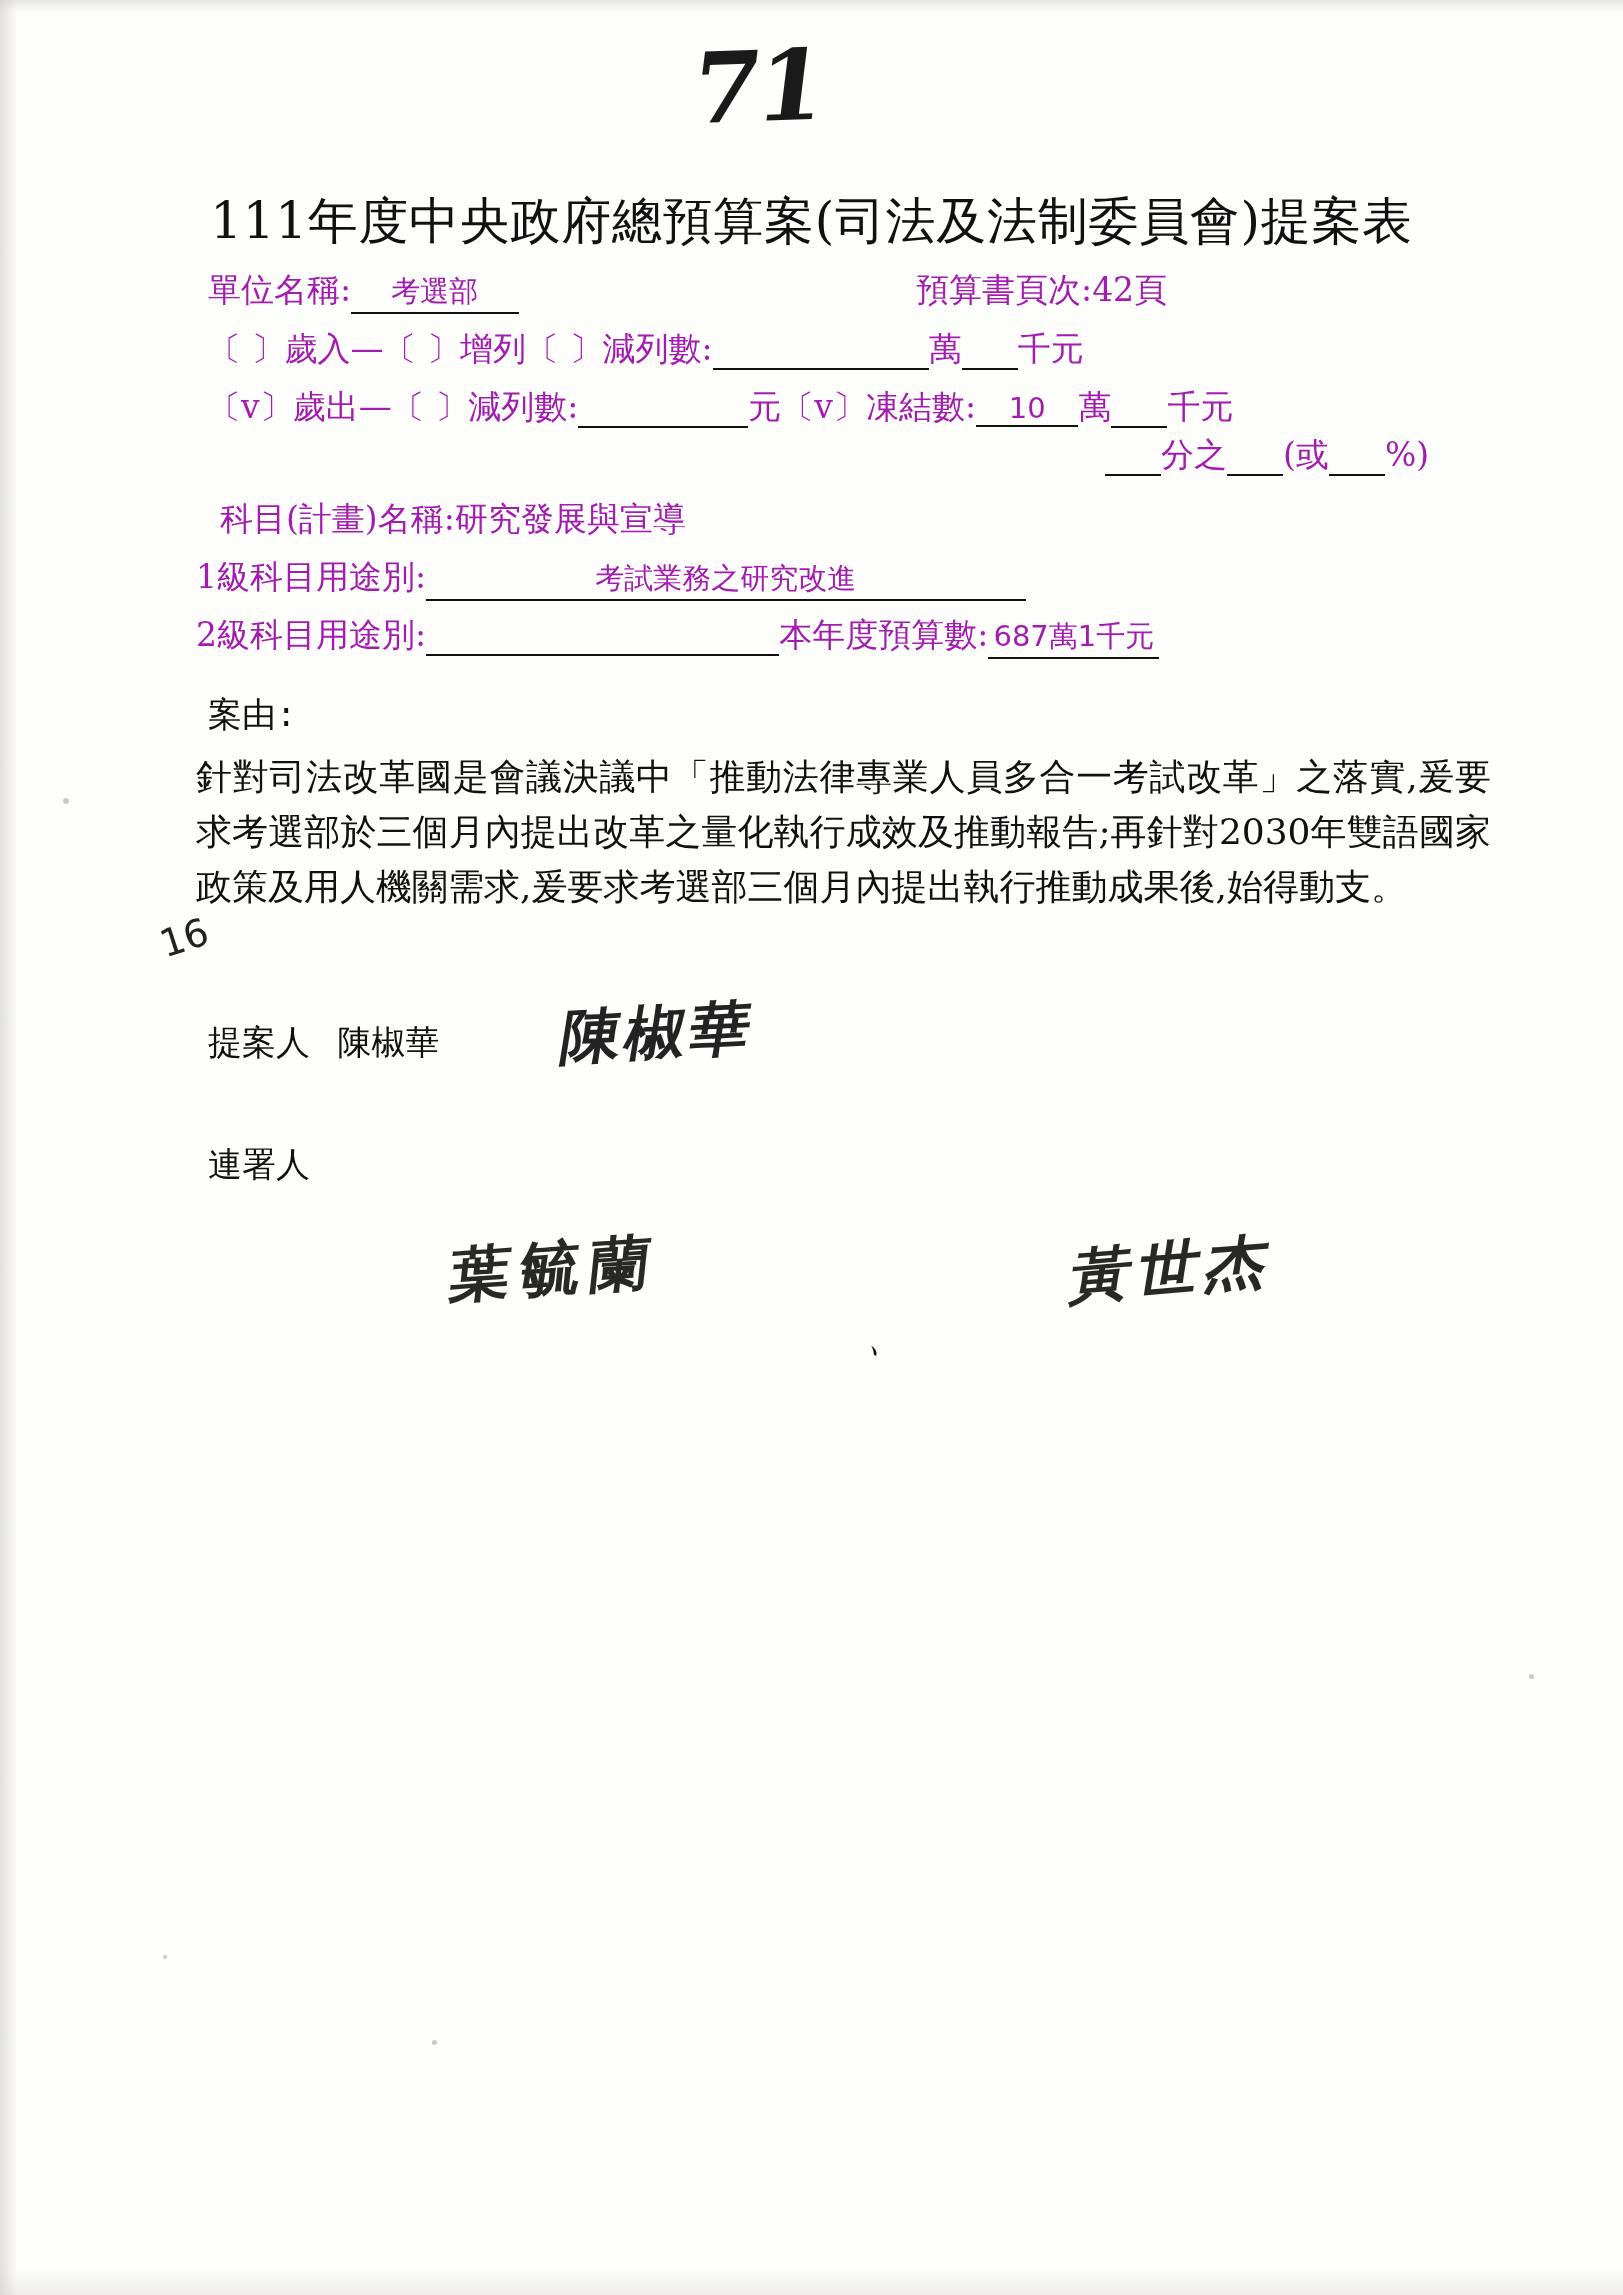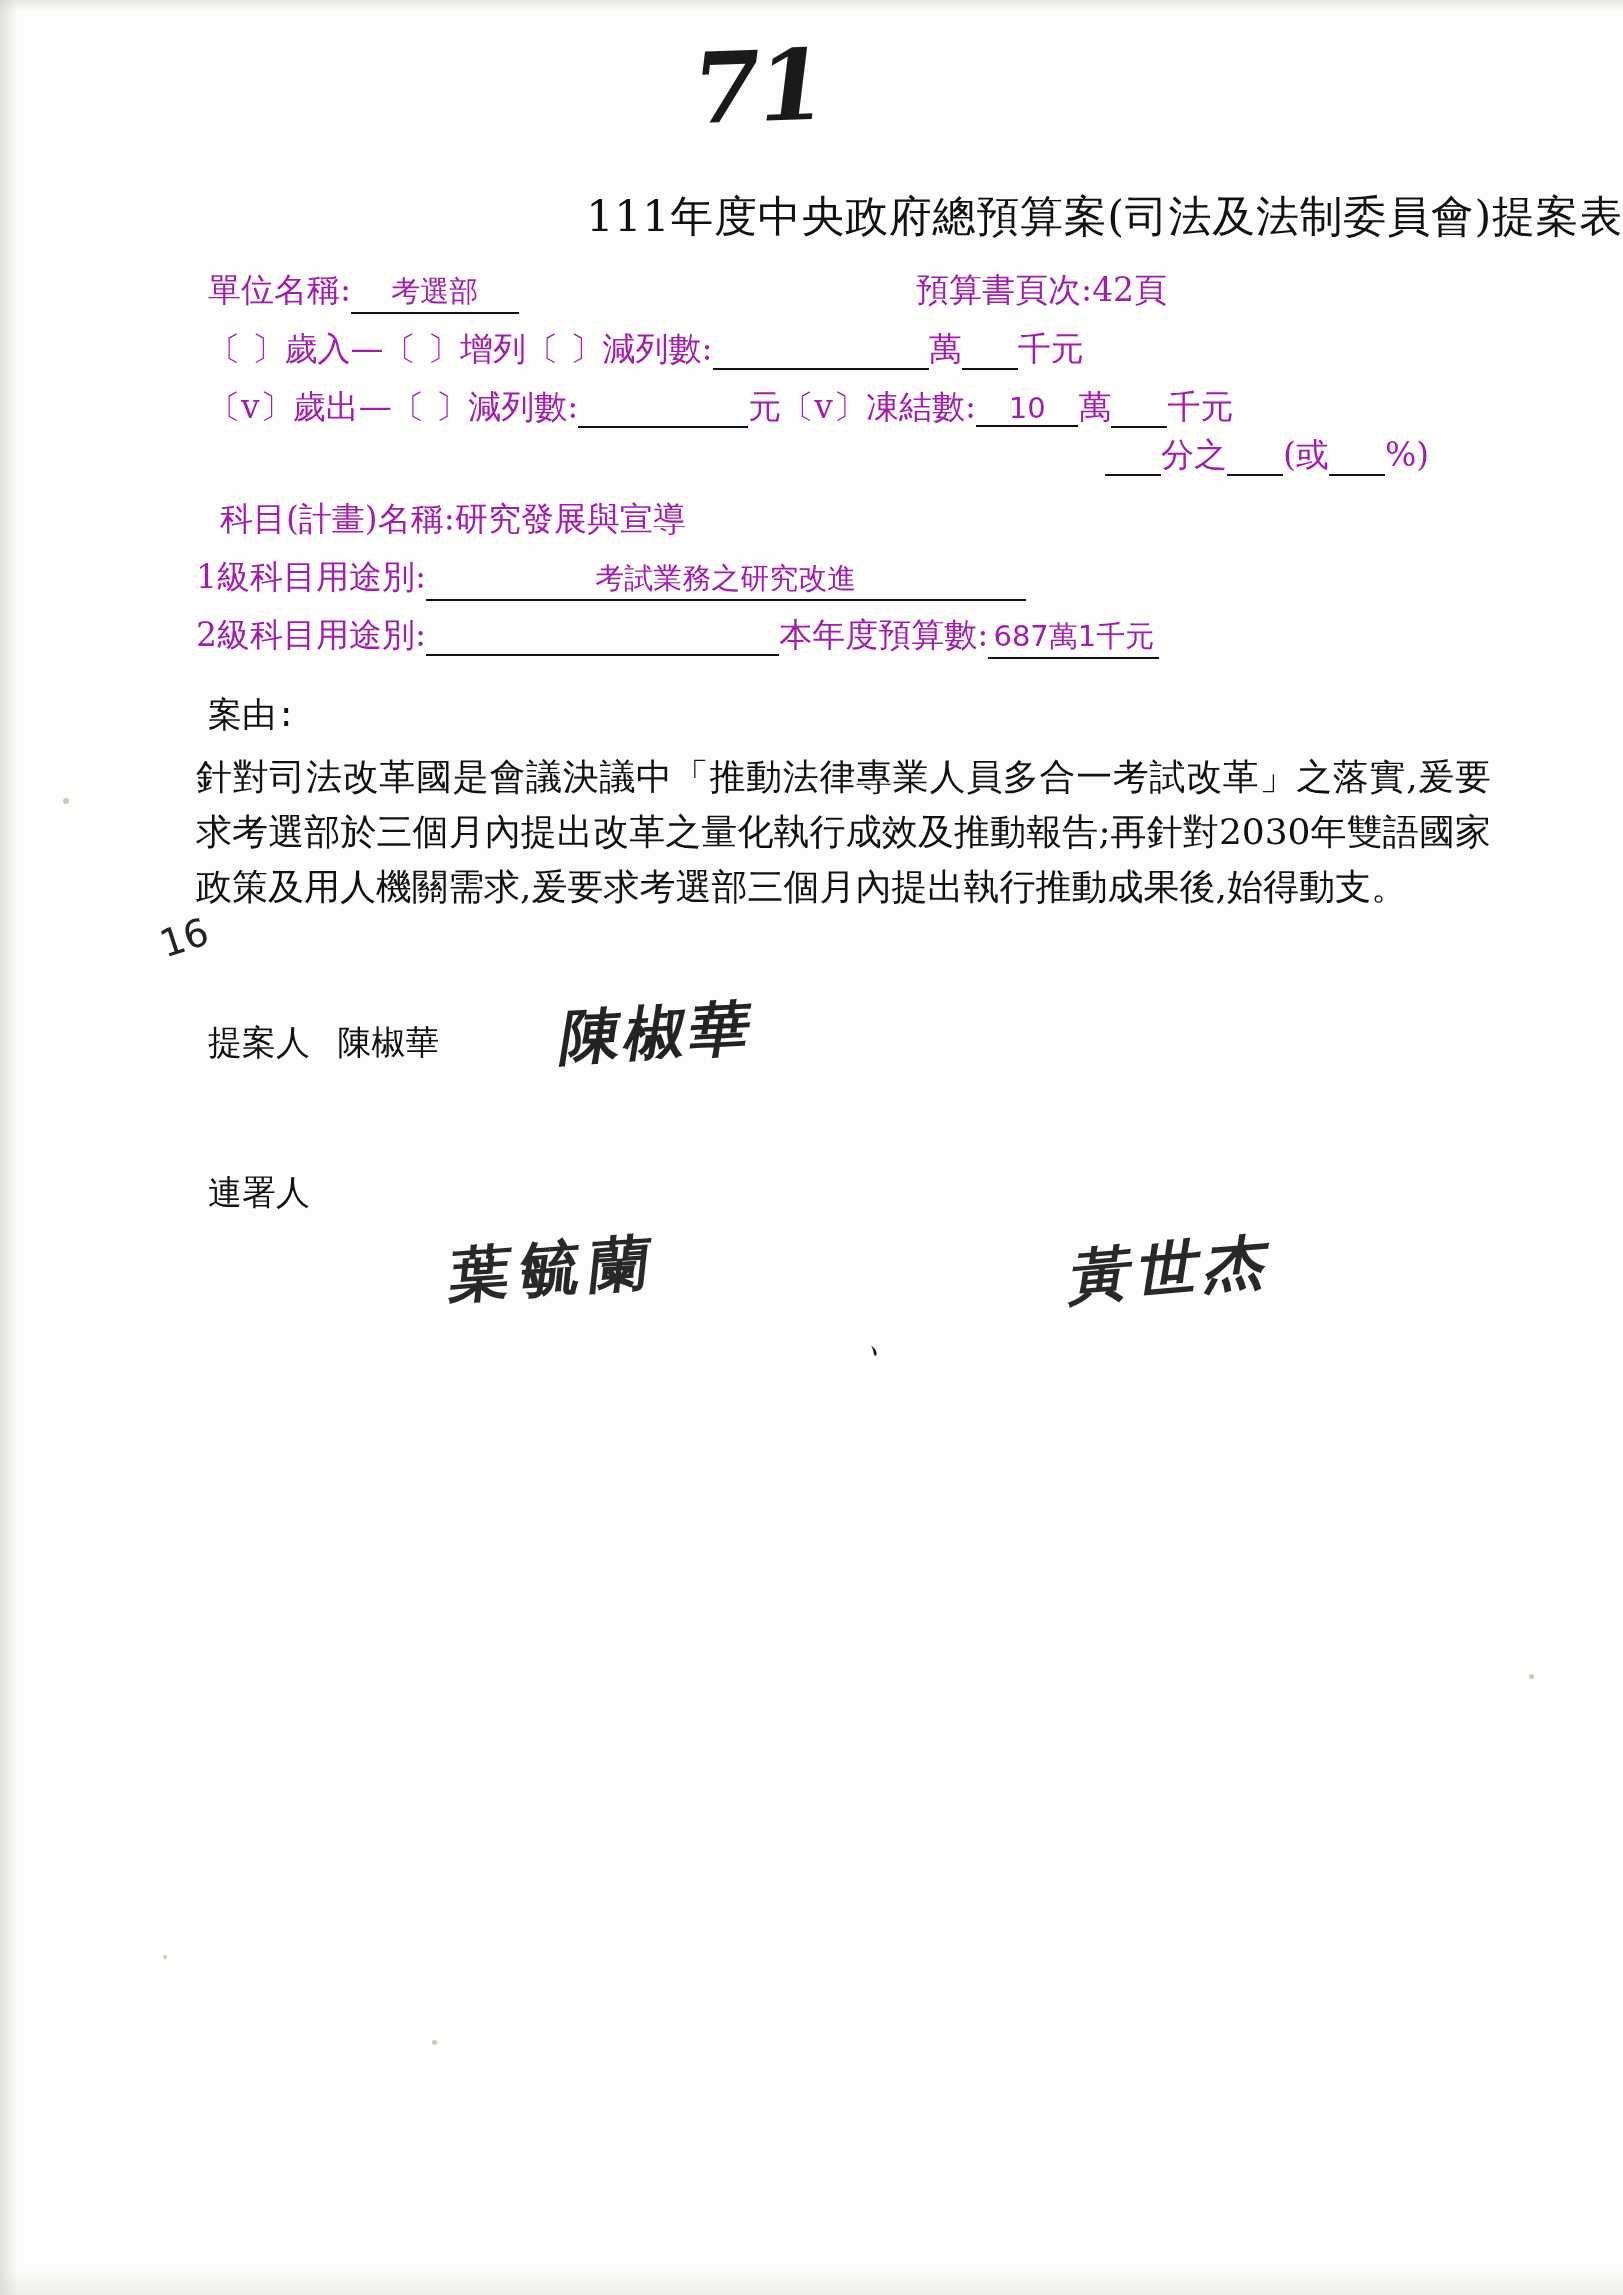--- a/index.html
+++ b/index.html
@@ -54,22 +54,22 @@
     color: #1a1a1a;
     transform: skewX(-9deg) rotate(-2deg);
     line-height: 1;
   }
 
   .doc-title {
     position: absolute;
     top: 188px;
     left: 0;
     width: 1623px;
-    text-align: right;
-    font-size: 43px;
+    text-align: center;
+    font-size: 50px;
     letter-spacing: 0.7px;
     font-family: "DejaVu Serif", serif;
     color: #111;
   }
 
   
   .row {
     position: absolute;
     font-size: 33px;
     font-family: "DejaVu Serif", serif;
@@ -140,21 +140,21 @@
     position: absolute;
     top: 1020px;
     left: 208px;
     font-size: 34px;
     font-family: Liberation Sans, sans-serif;
   }
   .proposer .name { margin-left: 27.5px; }
 
   .cosigner {
     position: absolute;
-    top: 1170px;
+    top: 1142px;
     left: 208px;
     font-size: 34px;
     font-family: "DejaVu Serif", serif;
   }
 
   
   .sig {
     position: absolute;
     font-family: "DejaVu Sans", sans-serif;
     color: #111;

